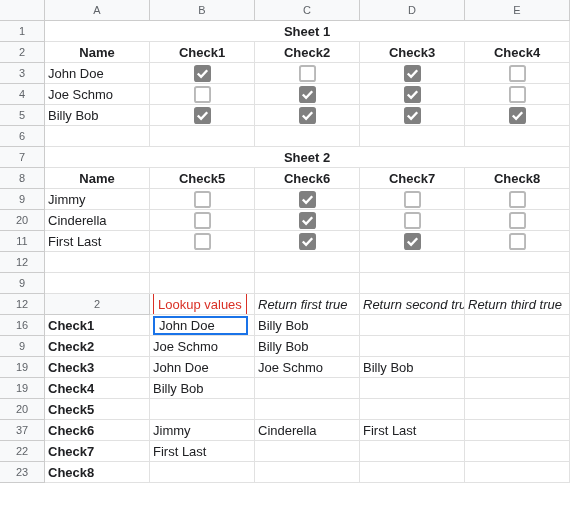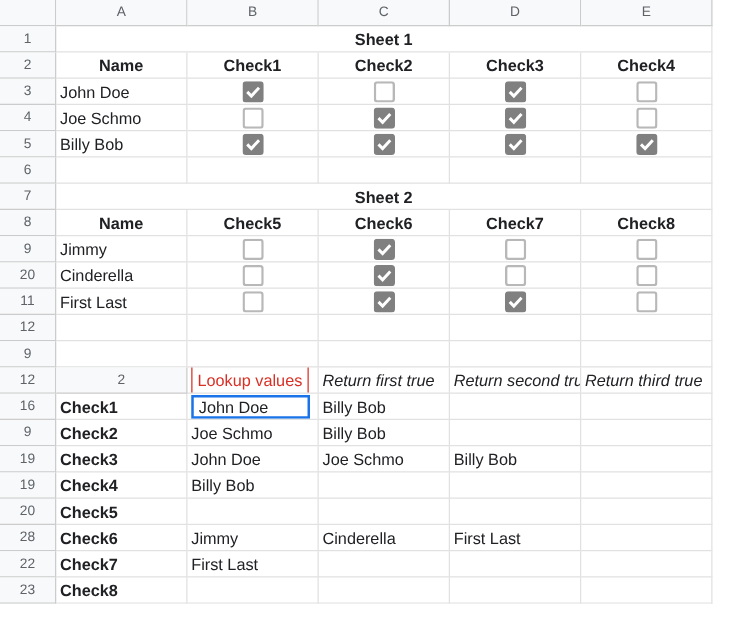--- a/index.html
+++ b/index.html
@@ -241,21 +241,21 @@
     <div class="cell ">Billy Bob</div>
     <div class="cell "></div>
     <div class="cell "></div>
     <div class="cell "></div>
     <div class="cell rowhdr rownum">20</div>
     <div class="cell bold">Check5</div>
     <div class="cell "></div>
     <div class="cell "></div>
     <div class="cell "></div>
     <div class="cell "></div>
-    <div class="cell rowhdr rownum">28</div>
+    <div class="cell rowhdr rownum">37</div>
     <div class="cell bold">Check6</div>
     <div class="cell ">Jimmy</div>
     <div class="cell ">Cinderella</div>
     <div class="cell ">First Last</div>
     <div class="cell "></div>
     <div class="cell rowhdr rownum">22</div>
     <div class="cell bold">Check7</div>
     <div class="cell ">First Last</div>
     <div class="cell "></div>
     <div class="cell "></div>

